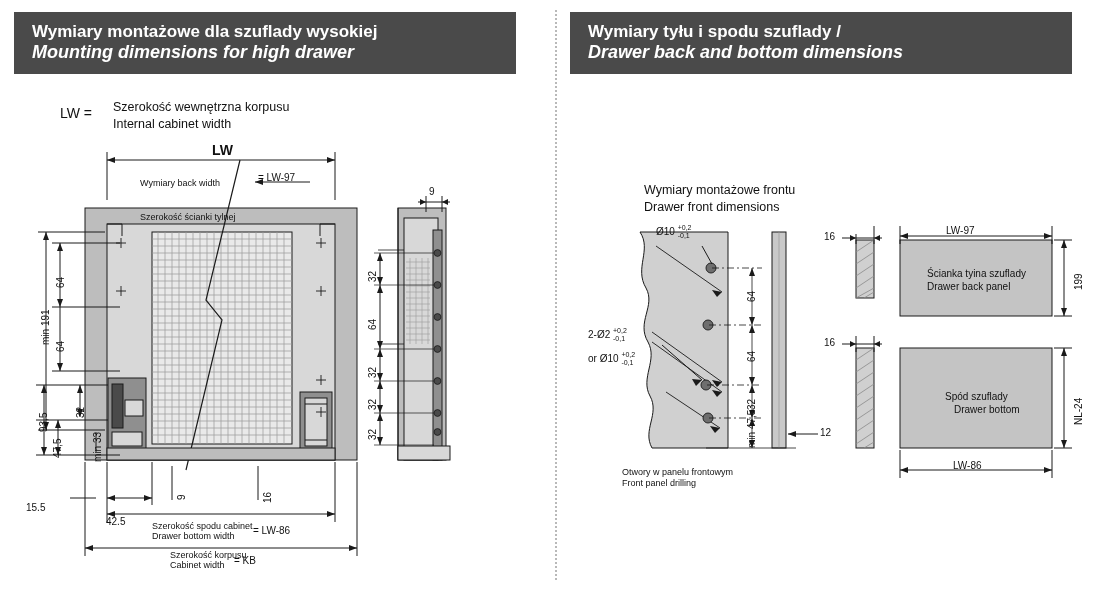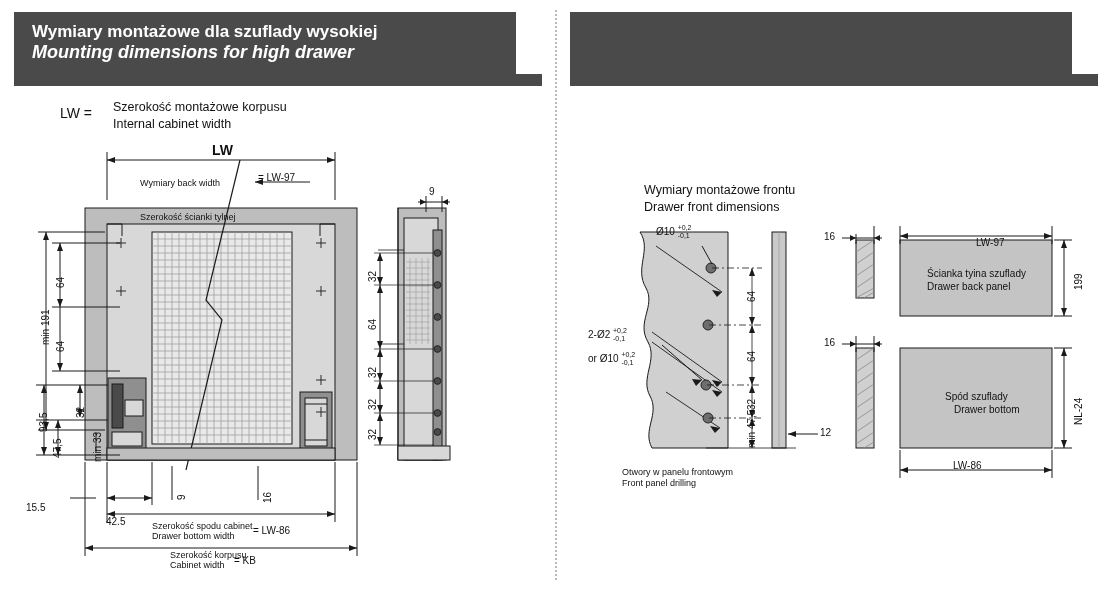--- a/index.html
+++ b/index.html
@@ -11,21 +11,21 @@
     overflow:hidden;
     position:relative;
   }
   .panel{position:absolute;top:0;height:590px;}
   .panel-left{left:0;width:556px;}
   .panel-right{left:556px;width:556px;}
 
   
   .banner{
     position:relative;
-    height:74px;
+    height:62px;
     background:#4a4a4a;
     color:#fff;
     margin:12px 14px 0 14px;
   }
   .banner:after{
     content:"";
     position:absolute;right:-0px;top:0;
     width:0;height:0;
     border-top:31px solid #fff;
     border-bottom:31px solid #fff;
@@ -67,21 +67,21 @@
     <div class="clip"></div>
     <div class="txt">
       <div class="t1">Wymiary montażowe dla szuflady wysokiej</div>
       <div class="t2">Mounting dimensions for high drawer</div>
     </div>
   </div>
 
   <div class="stage">
 
     <div class="lab s14" style="left:60px;top:105px;">LW =</div>
-    <div class="lab s12" style="left:113px;top:100px;">Szerokość montażowe korpusu</div>
+    <div class="lab s12" style="left:113px;top:100px;">Szerokość wewnętrzna korpusu</div>
     <div class="lab s12" style="left:113px;top:117px;">Internal cabinet width</div>
 
     <svg width="556" height="590">
       <g stroke="#1a1a1a" fill="none" stroke-width="1">
 
         <rect x="85" y="208" width="272" height="252" fill="#bdbdbd" stroke="#1a1a1a"></rect>
 
         <rect x="107" y="224" width="228" height="236" fill="#d8d8d8" stroke="#1a1a1a"></rect>
 
         <rect x="152" y="232" width="140" height="212" fill="#e9e9e9" stroke="#1a1a1a"></rect>
@@ -336,20 +336,24 @@
     <div class="lab s10 rot" style="left:367px;top:440px;">32</div>
   </div>
 </div>
 
 <div class="divider"></div>
 
 <div class="panel panel-right">
 
   <div class="banner">
     <div class="clip"></div>
+    <div class="txt">
+      <div class="t1">Wymiary tyłu i spodu szuflady /</div>
+      <div class="t2">Drawer back and bottom dimensions</div>
+    </div>
   </div>
 
   <div class="stage">
 
     <div class="lab s12" style="left:88px;top:183px;">Wymiary montażowe frontu</div>
     <div class="lab s12" style="left:88px;top:200px;">Drawer front dimensions</div>
 
     <svg width="556" height="590">
       <g stroke="#1a1a1a" fill="none" stroke-width="1">
 
@@ -499,21 +503,21 @@
     <div class="lab s10 rot" style="left:190px;top:302px;">64</div>
     <div class="lab s10 rot" style="left:190px;top:362px;">64</div>
     <div class="lab s10 rot" style="left:190px;top:410px;">32</div>
     <div class="lab s10 rot" style="left:190px;top:448px;">min 47,5</div>
     <div class="lab s10" style="left:264px;top:427px;">12</div>
 
     <div class="lab s9" style="left:66px;top:467px;">Otwory w panelu frontowym</div>
     <div class="lab s9" style="left:66px;top:478px;">Front panel drilling</div>
 
     <div class="lab s10" style="left:268px;top:231px;">16</div>
-    <div class="lab s10" style="left:420px;top:225px;margin-top:12px;">LW-97</div>
+    <div class="lab s10" style="left:390px;top:225px;">LW-97</div>
     <div class="lab s10 rot" style="left:517px;top:290px;">199</div>
     <div class="lab s10" style="left:371px;top:268px;">Ścianka tyina szuflady</div>
     <div class="lab s10" style="left:371px;top:281px;">Drawer back panel</div>
 
     <div class="lab s10" style="left:268px;top:337px;">16</div>
     <div class="lab s10 rot" style="left:517px;top:425px;">NL-24</div>
     <div class="lab s10" style="left:397px;top:460px;">LW-86</div>
     <div class="lab s10" style="left:389px;top:391px;">Spód szuflady</div>
     <div class="lab s10" style="left:398px;top:404px;">Drawer bottom</div>
   </div>

